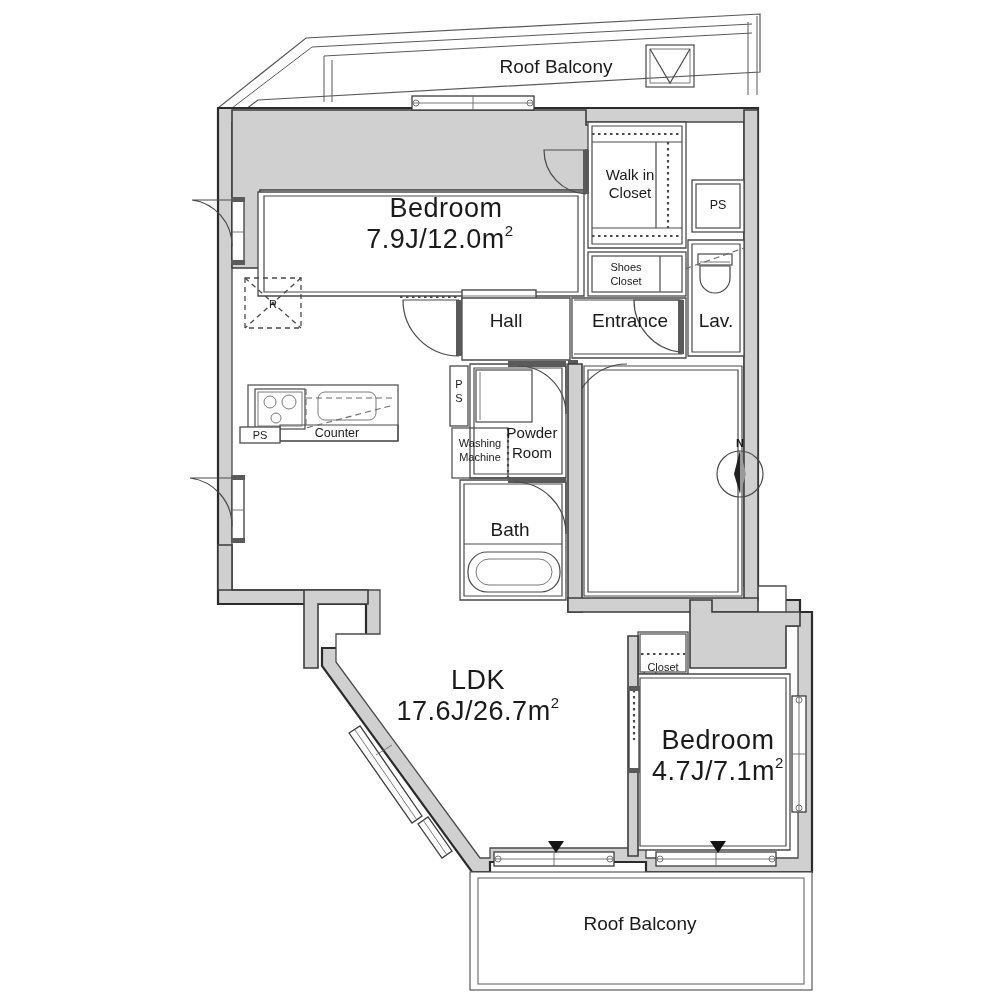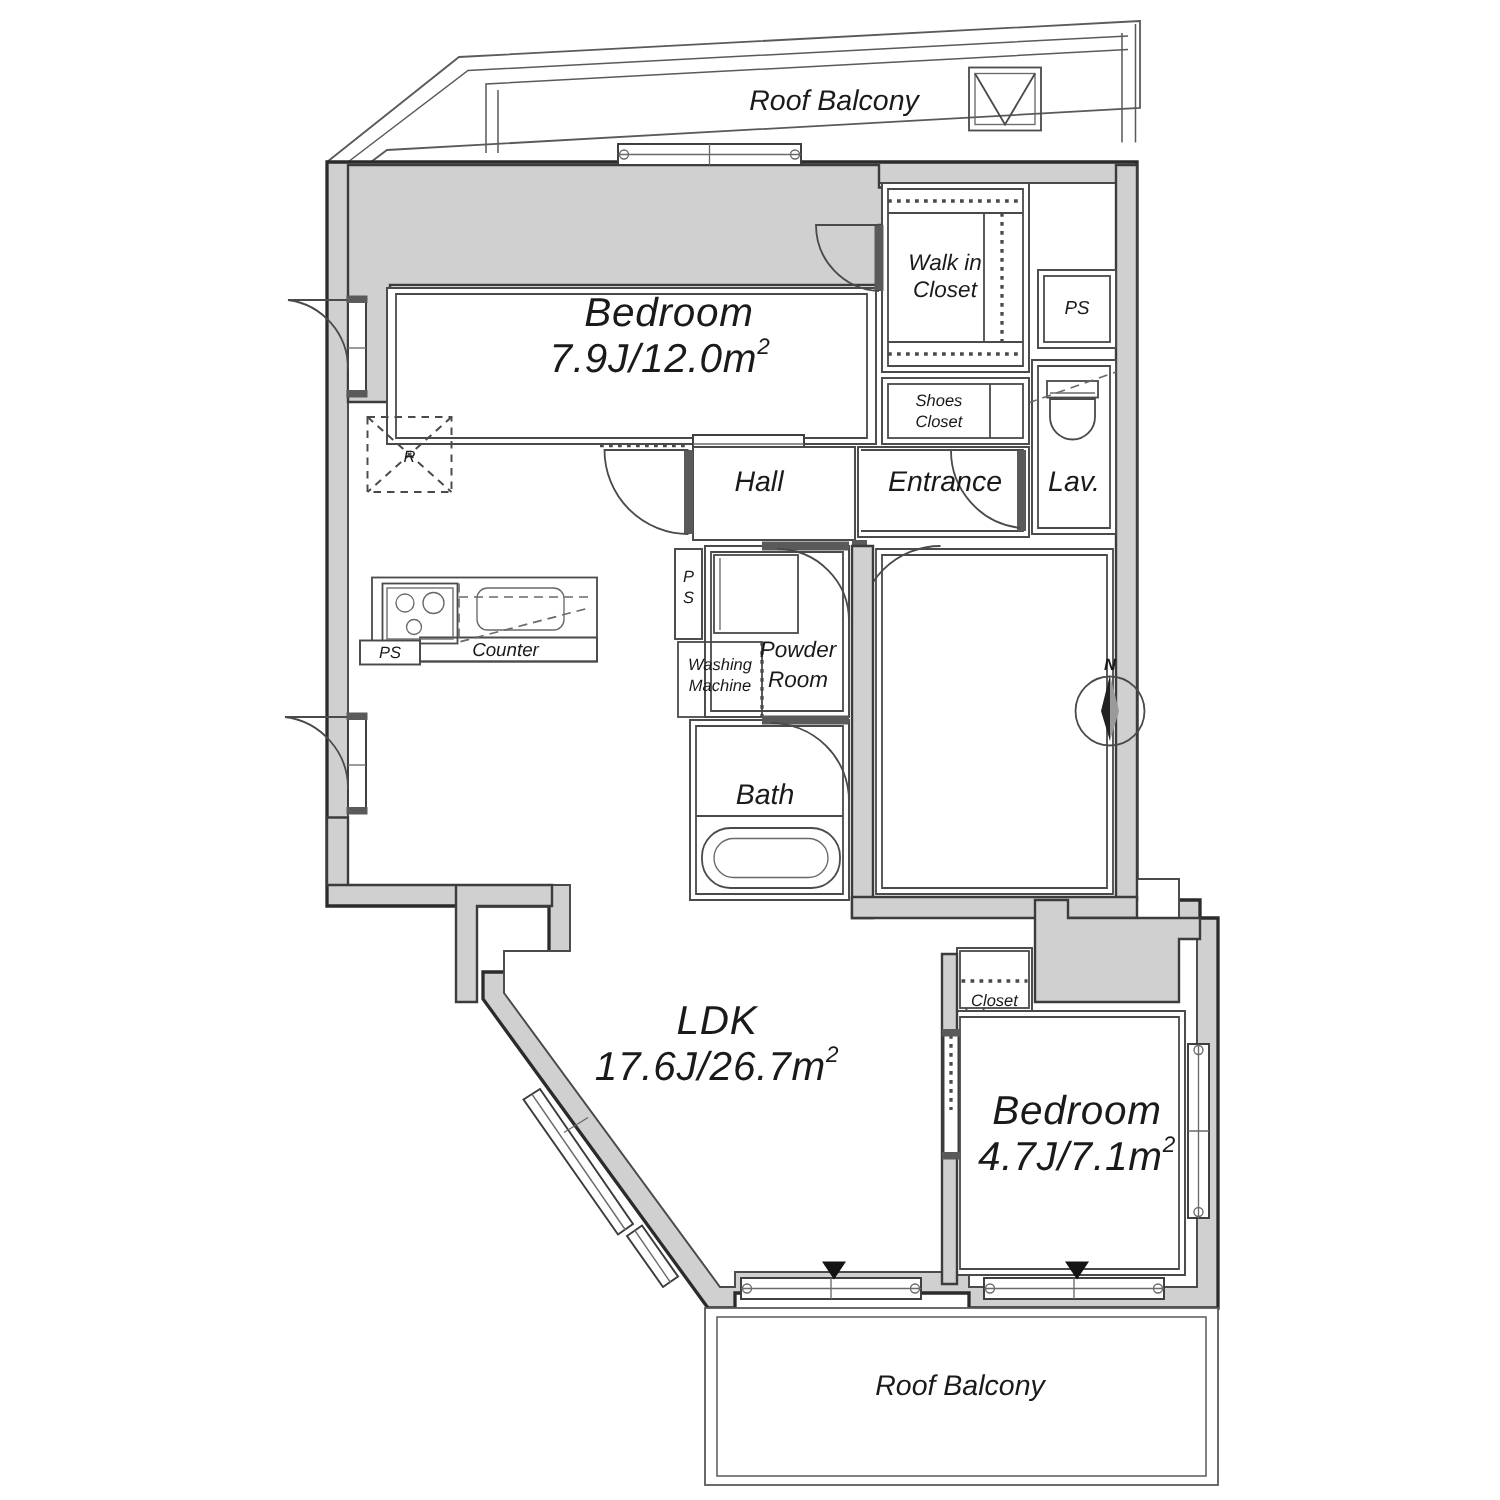--- a/index.html
+++ b/index.html
@@ -10,21 +10,20 @@
   body {
     width: 1000px;
     height: 1000px;
     font-family: "Liberation Sans", sans-serif;
     overflow: hidden;
   }
   #floorplan-root {
     position: relative;
     width: 1000px;
     height: 840px;
-    font-style: italic;
   }
   svg.plan {
     display: block;
     width: 1000px;
     height: 1000px;
   }
   text {
     font-family: "Liberation Sans", sans-serif;
     fill: #1a1a1a;
     dominant-baseline: middle;

